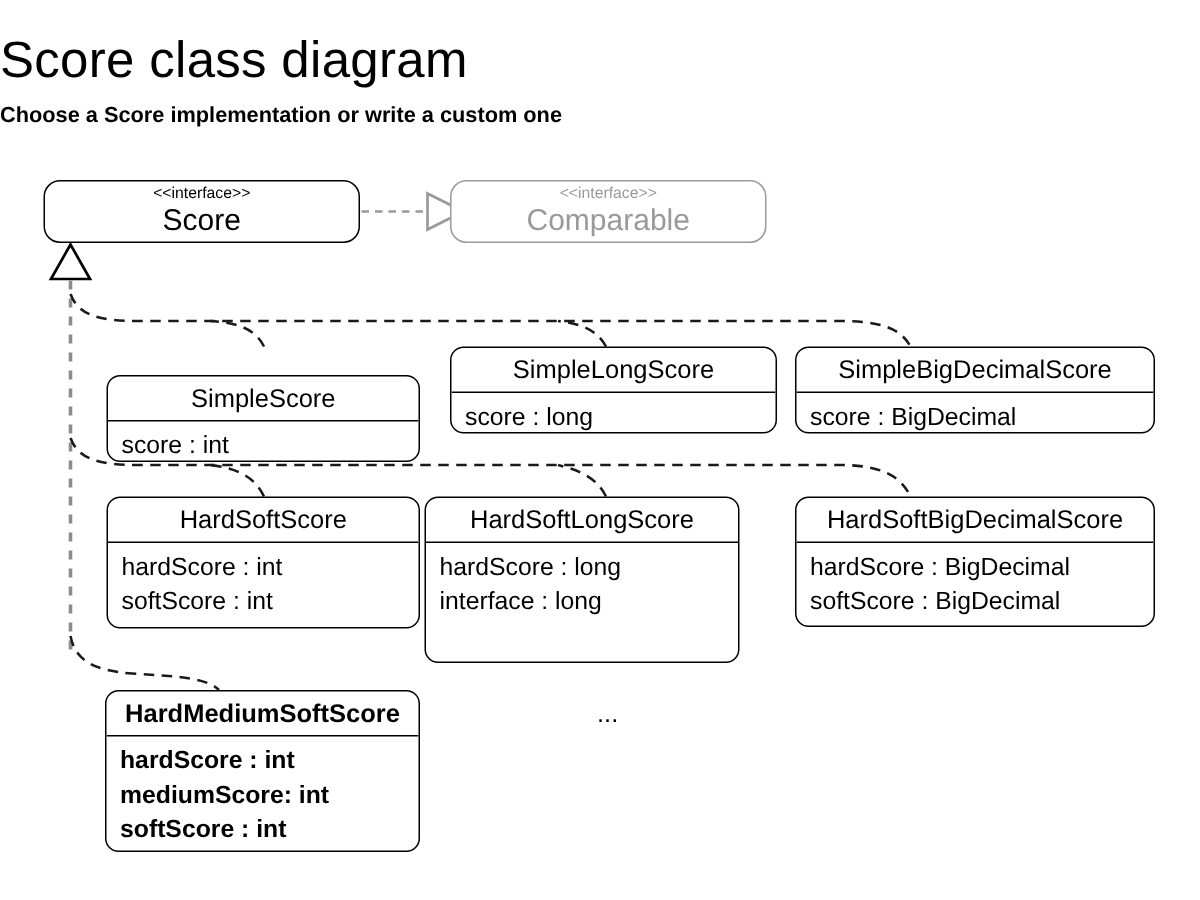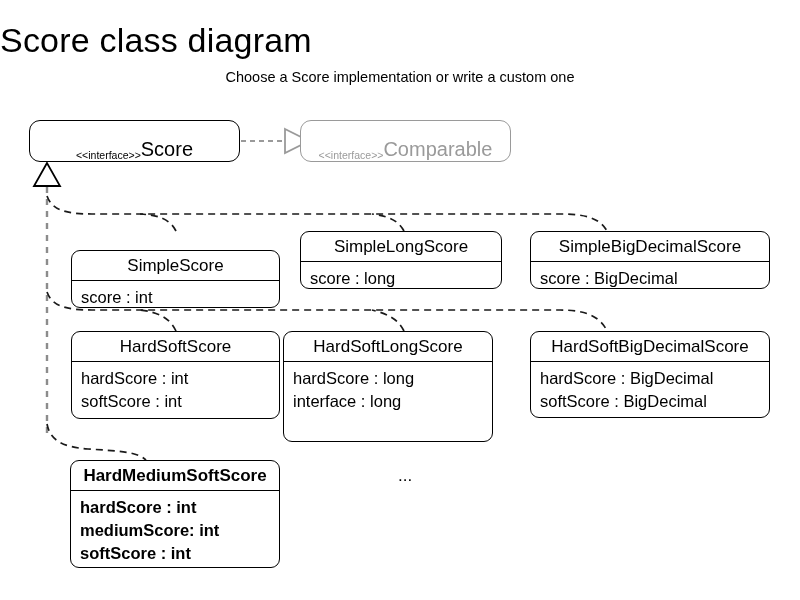--- a/index.html
+++ b/index.html
@@ -35,23 +35,23 @@
     font-weight: 400;
     letter-spacing: 0.2px;
     line-height: 40px;
     white-space: nowrap;
   }
   .page-subtitle {
     position: absolute;
     left: 0;
     top: 68px;
     width: 800px;
-    text-align: center;
+    text-align: left;
     font-size: 14.5px;
-    font-weight: 400;
+    font-weight: 700;
     line-height: 18px;
     white-space: nowrap;
   }
 
   
   #connectors {
     position: absolute;
     left: 0;
     top: 0;
     width: 800px;
@@ -90,22 +90,22 @@
   }
 
   
   .iface-box {
     position: absolute;
     box-sizing: border-box;
     border: 1.6px solid #000000;
     border-radius: 11px;
     background: #ffffff;
     display: flex;
-    flex-direction: row;
-    align-items: flex-end;
+    flex-direction: column;
+    align-items: center;
     justify-content: center;
   }
   .iface-box .stereotype {
     font-size: 10.5px;
     line-height: 12px;
     white-space: nowrap;
   }
   .iface-box .iface-name {
     font-size: 20px;
     line-height: 24px;
@@ -173,21 +173,21 @@
   </div>
 
   <div class="uml-box" style="left:71px; top:231px; width:209px; height:58px;margin-top:19px;">
     <div class="box-title">SimpleScore</div>
     <div class="box-divider"></div>
     <div class="box-attrs">
       <div class="attr-line">score : int</div>
     </div>
   </div>
 
-  <div class="uml-box" style="left:300px; top:231px; width:202px; height:58px;">
+  <div class="uml-box" style="left:300px; top:231px; width:218px; height:58px;">
     <div class="box-title">SimpleLongScore</div>
     <div class="box-divider"></div>
     <div class="box-attrs">
       <div class="attr-line">score : long</div>
     </div>
   </div>
 
   <div class="uml-box" style="left:530px; top:231px; width:240px; height:58px;">
     <div class="box-title">SimpleBigDecimalScore</div>
     <div class="box-divider"></div>

